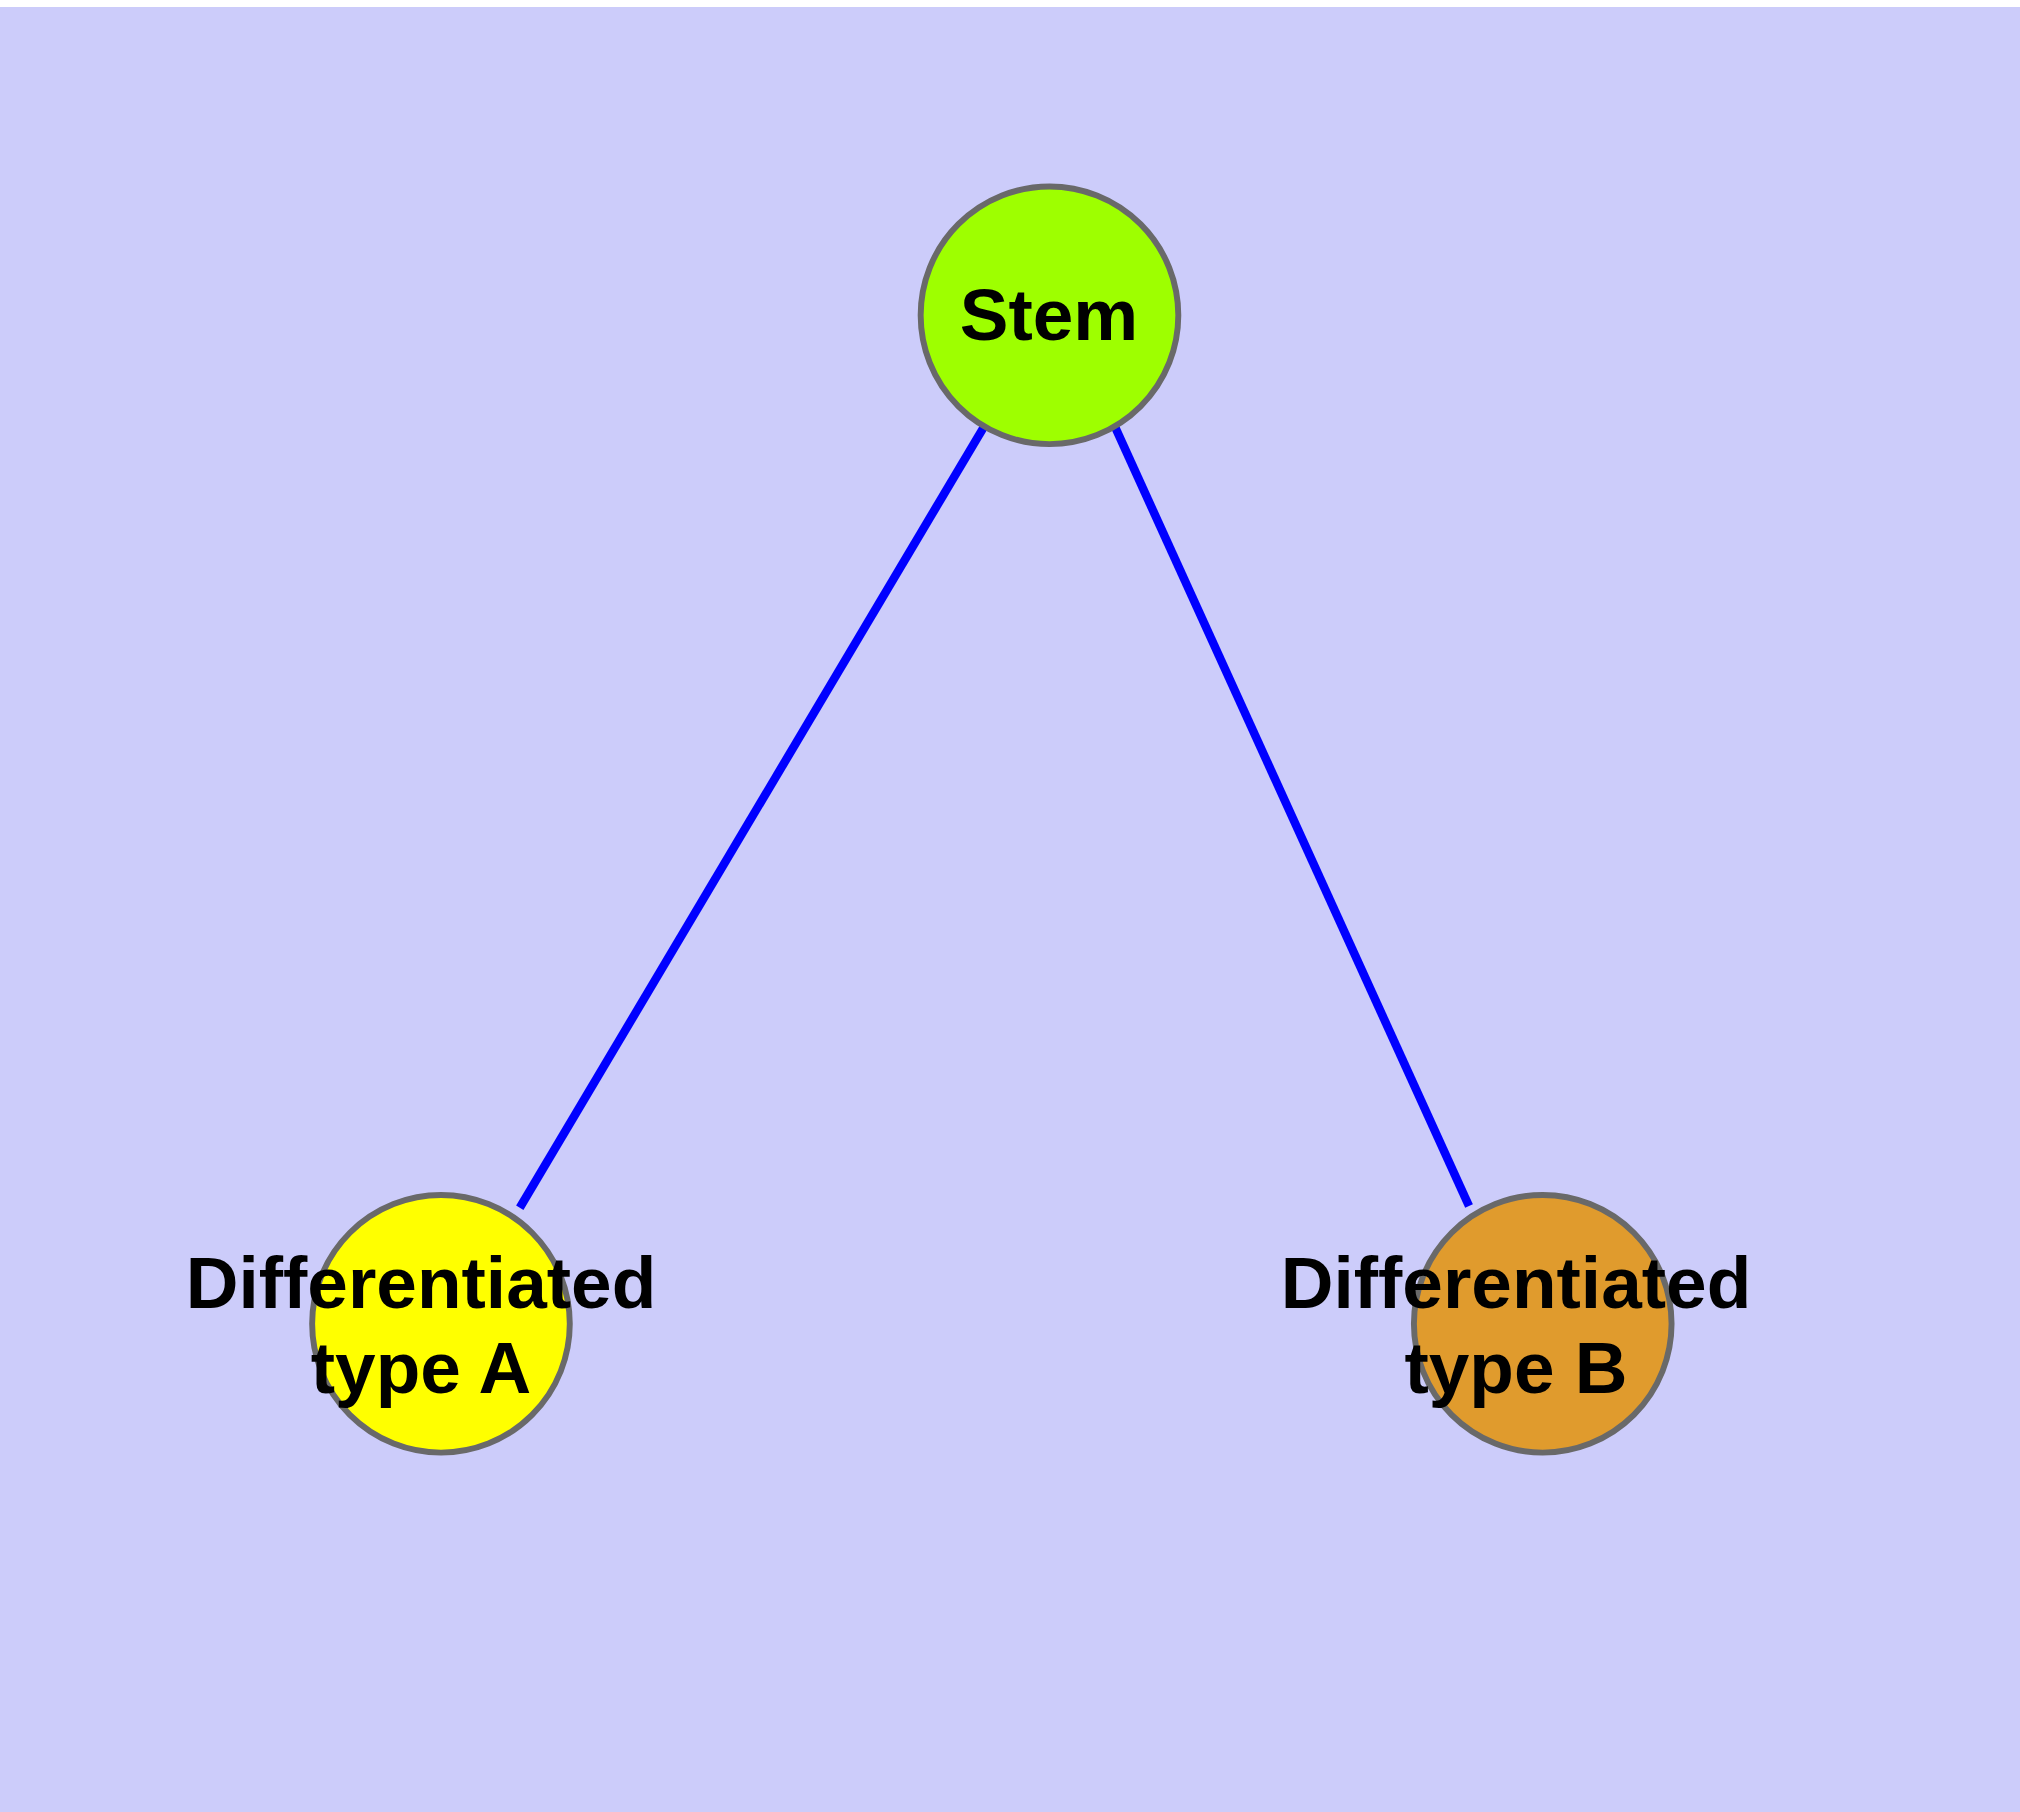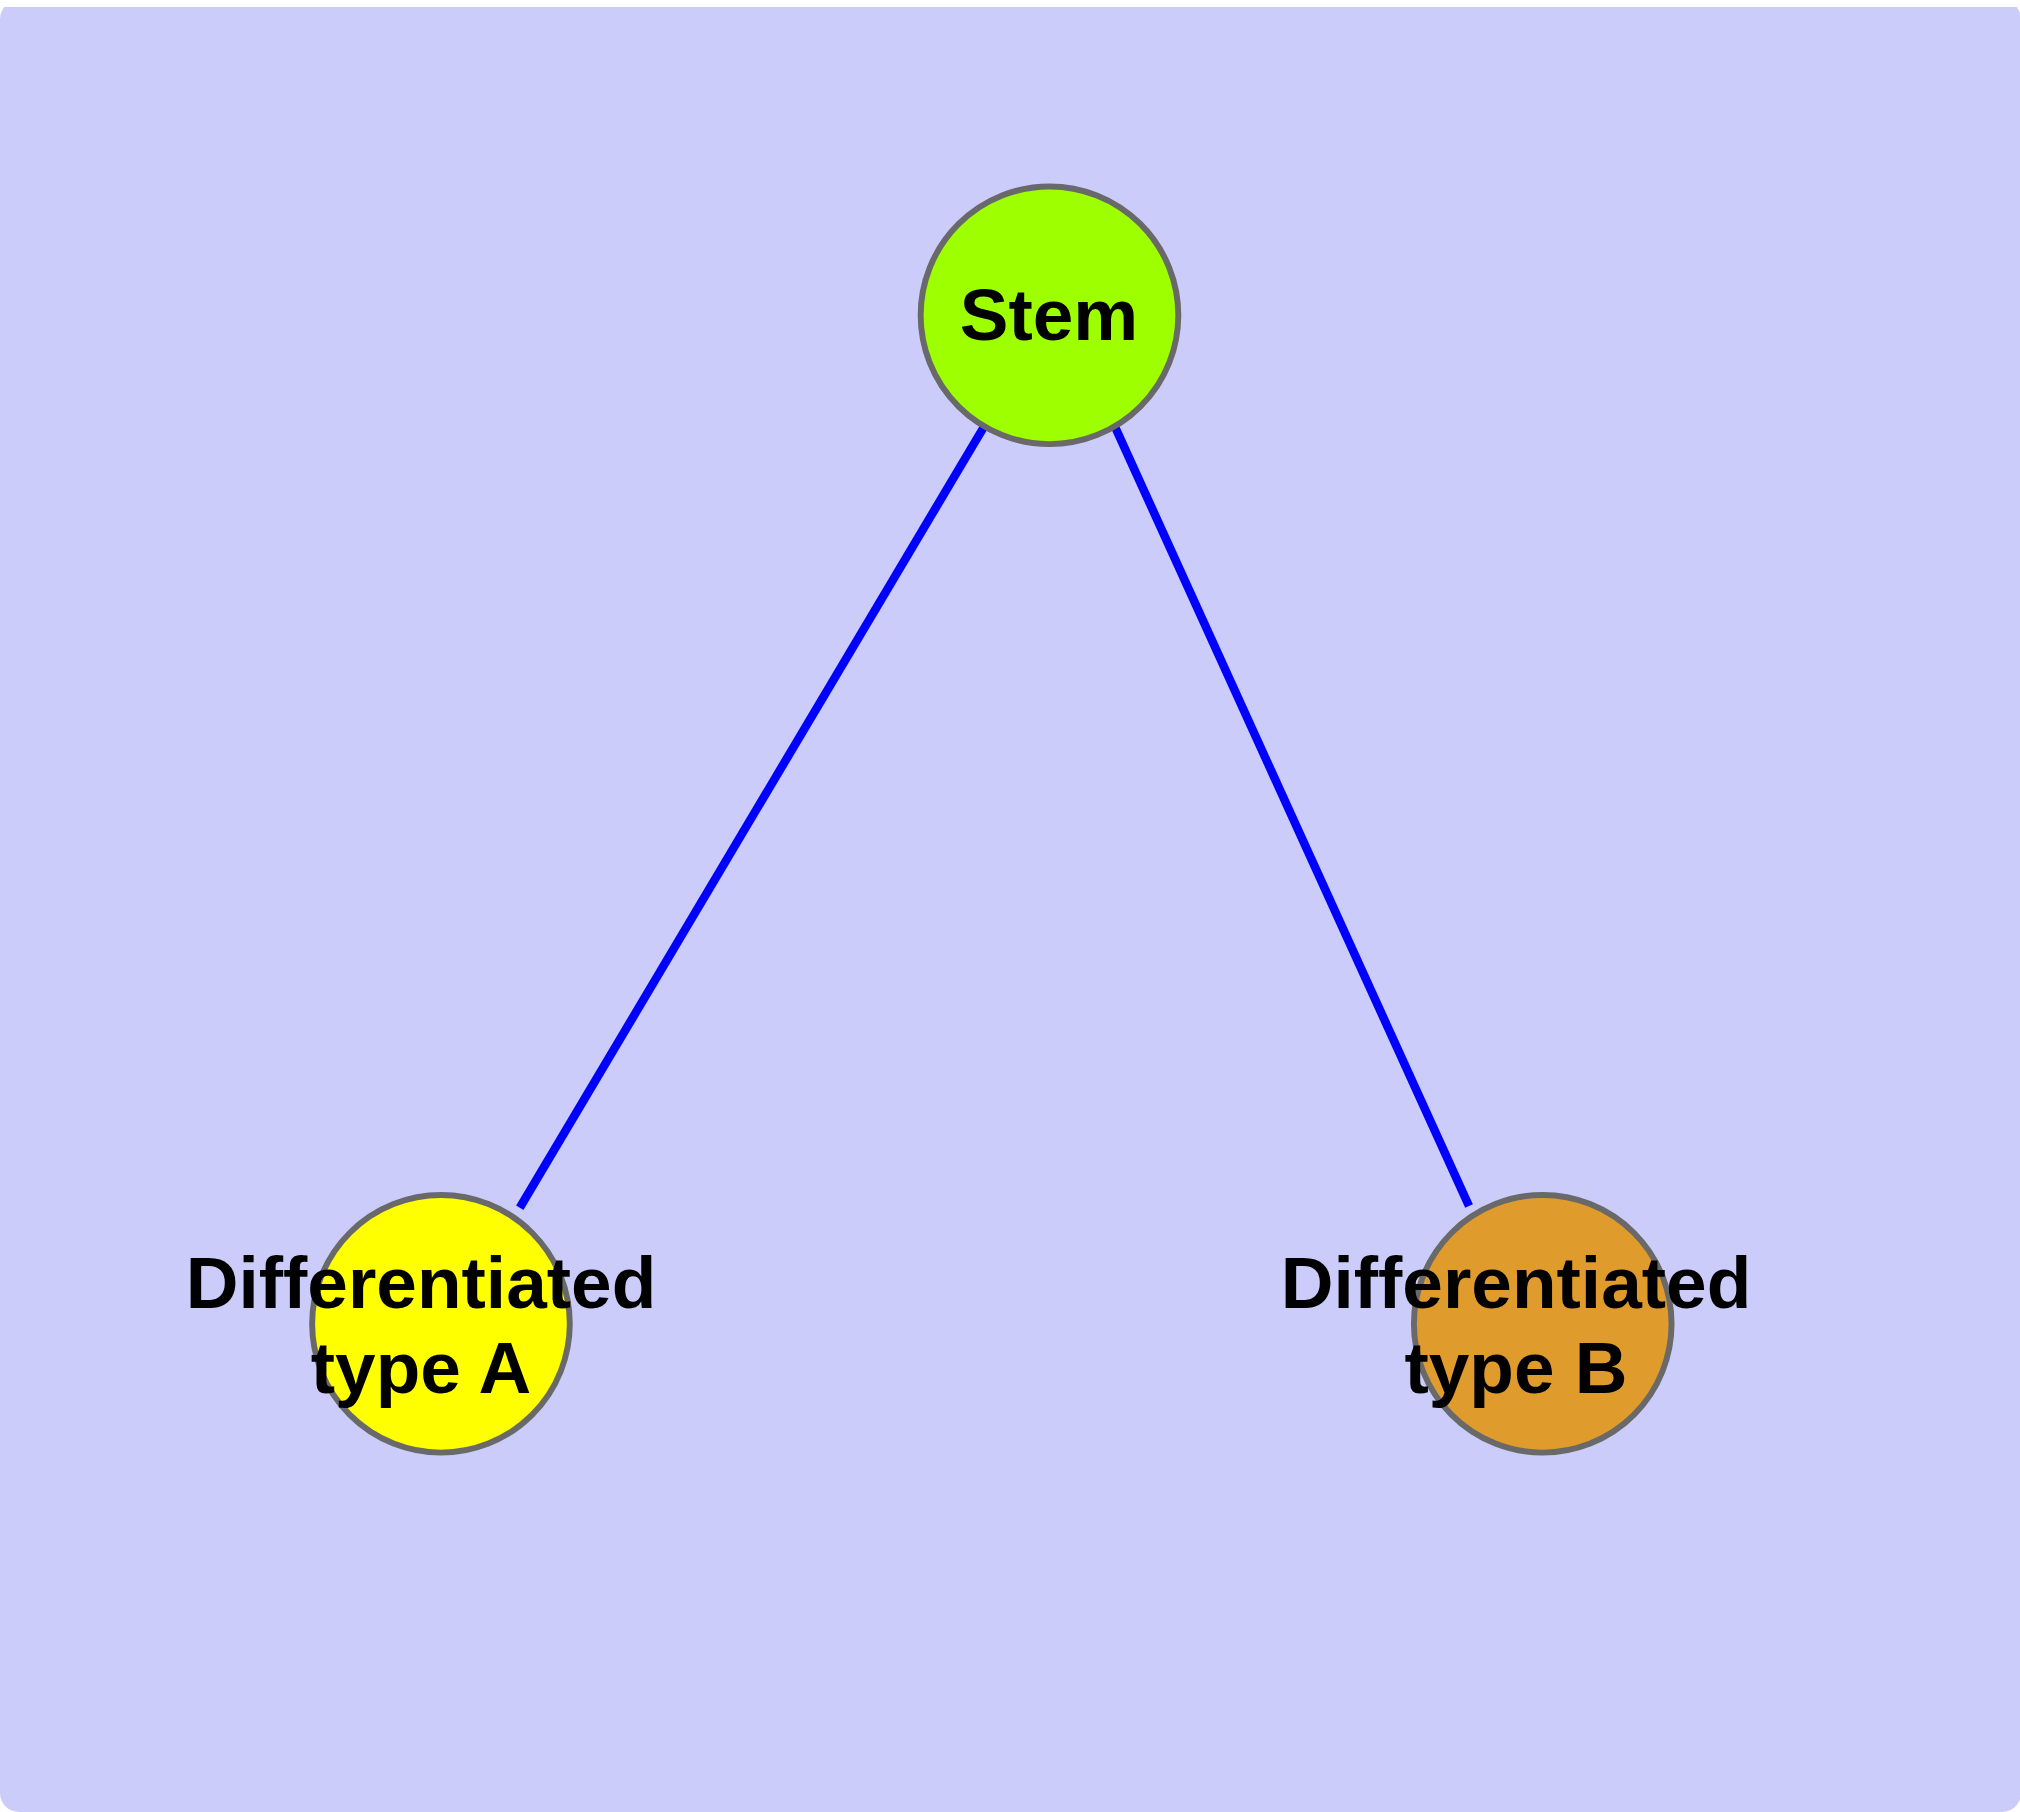--- a/index.html
+++ b/index.html
@@ -7,21 +7,20 @@
     padding: 0;
     background: #ffffff;
   }
   #canvas {
     position: relative;
     width: 2021px;
     height: 1812px;
     overflow: hidden;
     background: #ffffff;
     font-family: "Liberation Sans", sans-serif;
-    border-radius: 19px;
   }
   #plot-bg {
     position: absolute;
     left: 0;
     top: 6.8px;
     width: 2021px;
     height: 1805px;
     background: #ccccfa;
   }
   svg.graph-layer {

